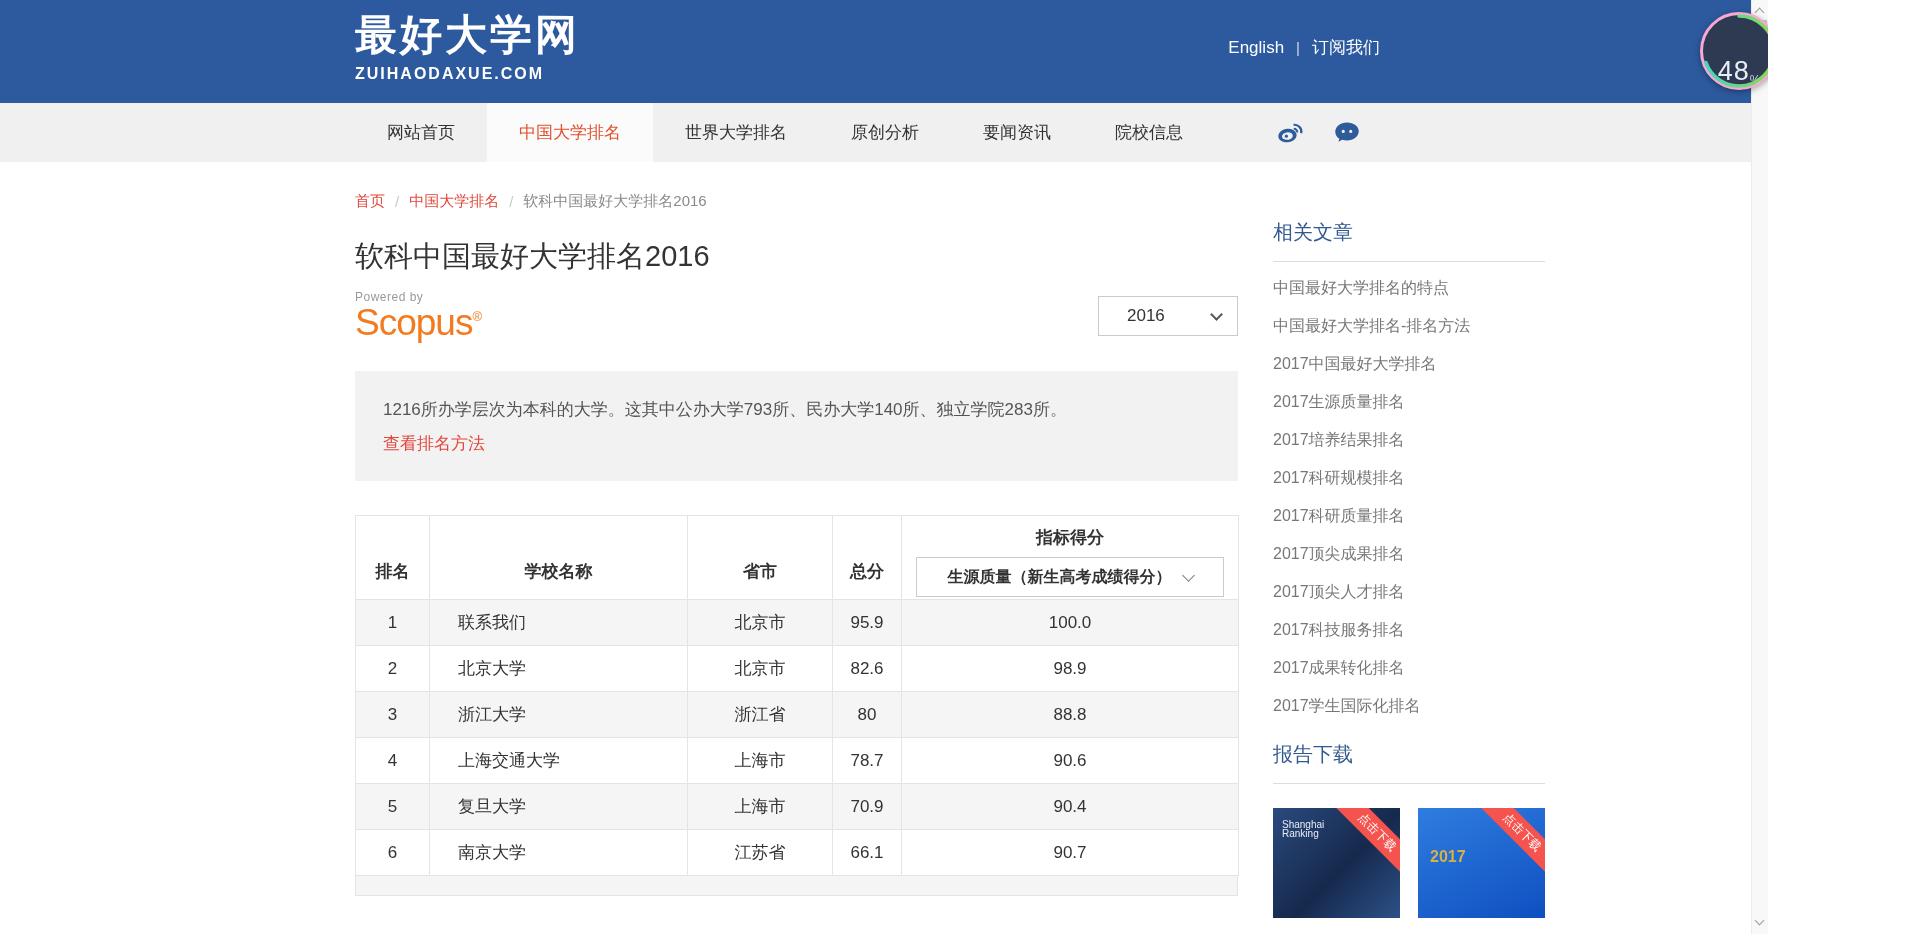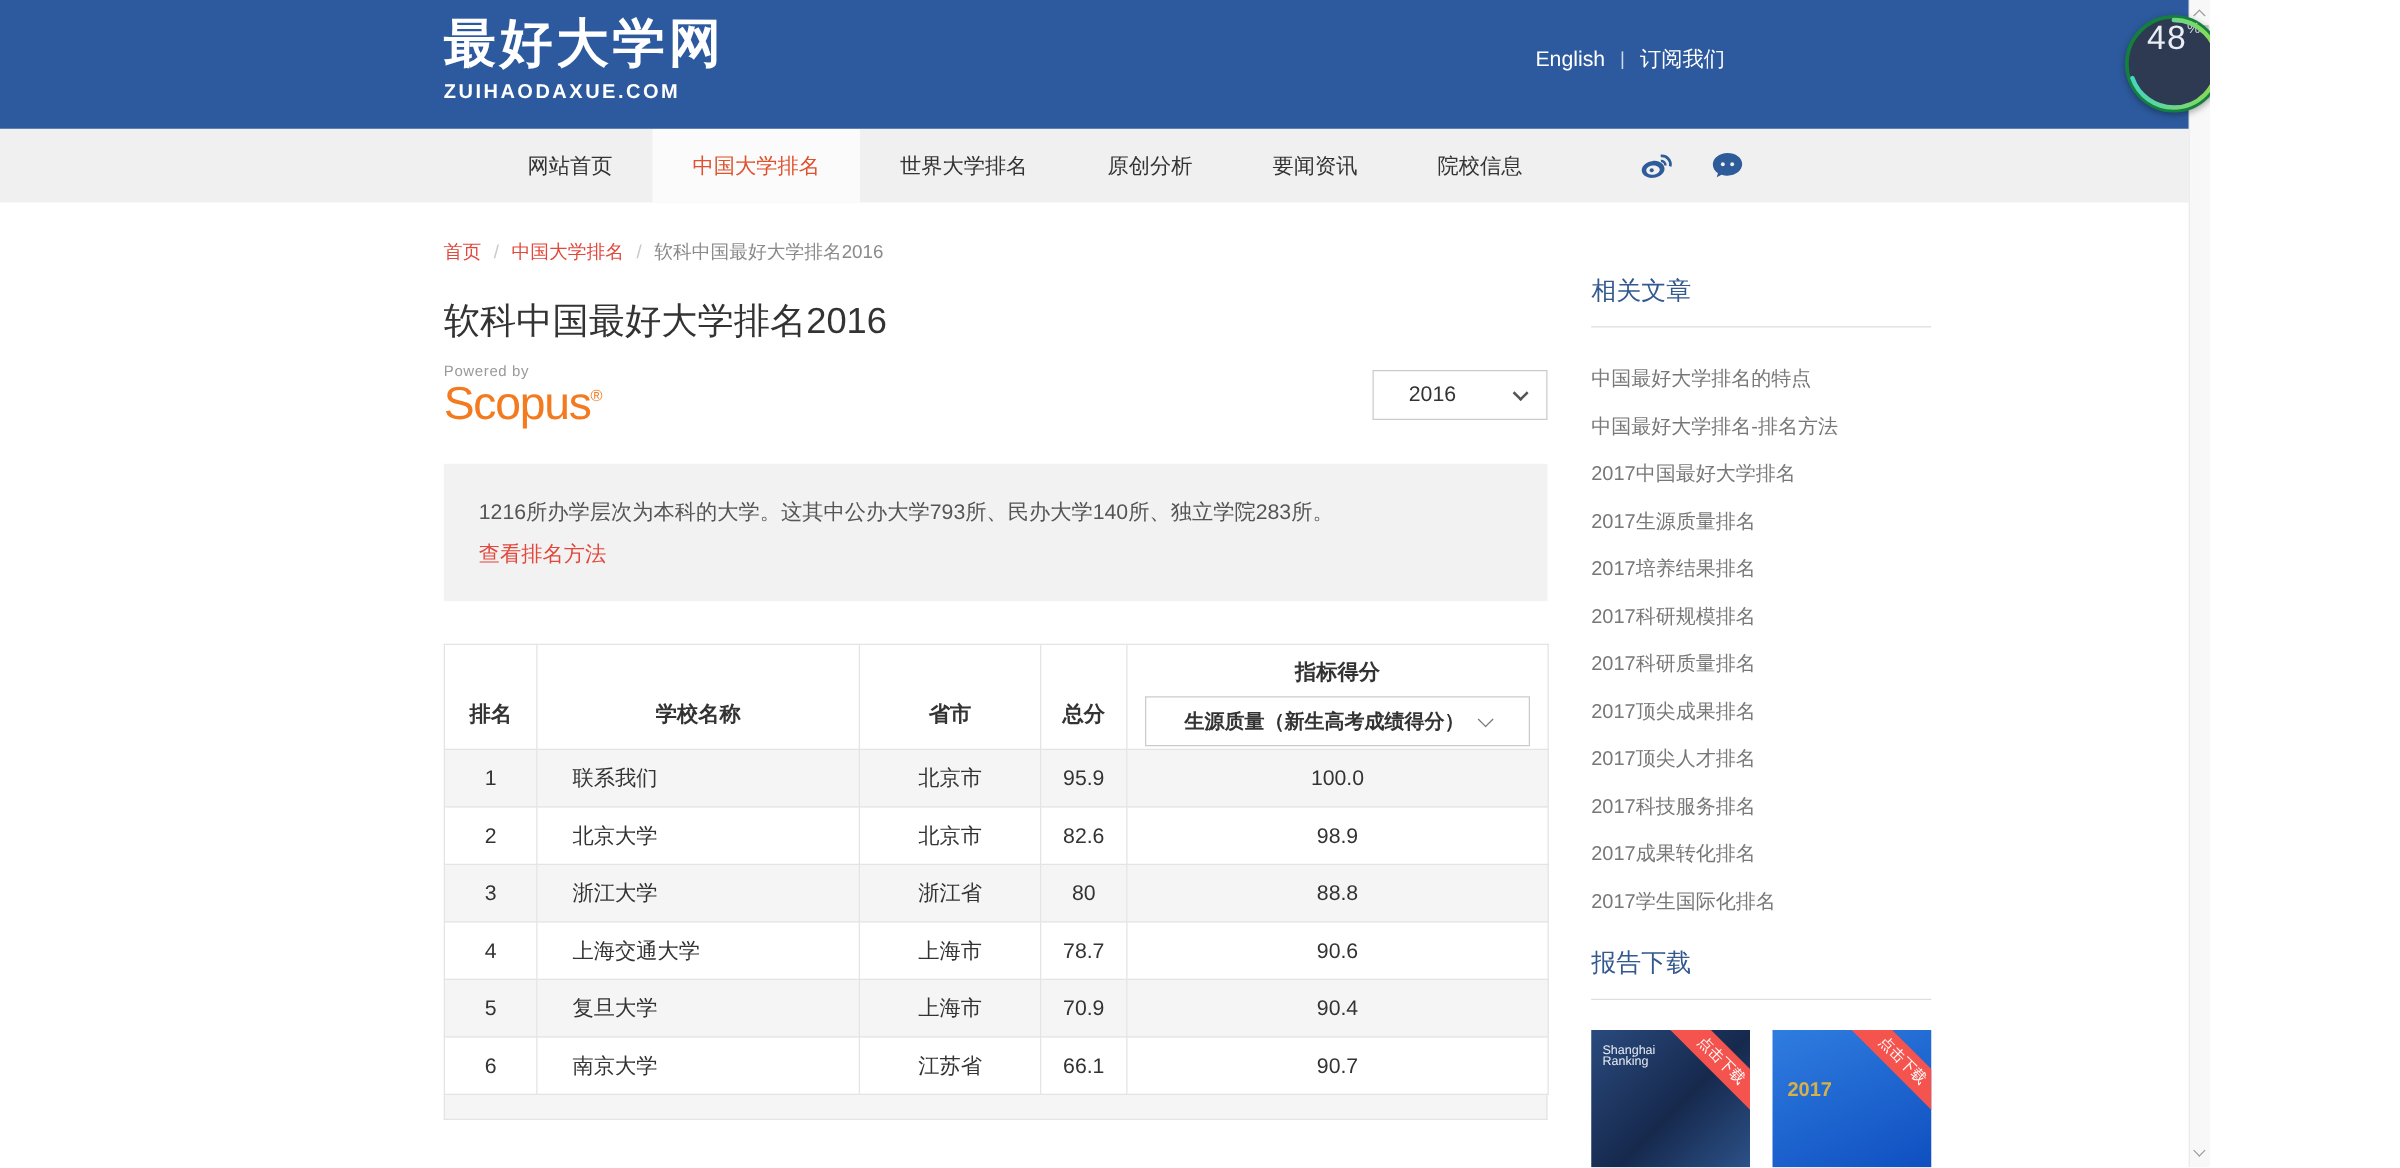--- a/index.html
+++ b/index.html
@@ -19,36 +19,36 @@
   .topbar{position:relative;height:103px;background:var(--header-blue);}
   .brand{position:absolute;left:355px;top:11px;color:#fff;}
   .brand .t1{font-size:42px;font-weight:bold;letter-spacing:3px;line-height:48px;}
   .brand .t2{font-size:16px;font-weight:bold;letter-spacing:2px;line-height:24px;margin-top:3px;}
   .top-links{position:absolute;top:36px;right:388px;color:#fff;font-size:17px;display:flex;align-items:center;gap:12px;}
   .top-links a{color:#fff;text-decoration:none;cursor:pointer;}
   .top-links .sep{color:#cfd9ea;font-size:15px;}
 
   
   .speed-widget{position:absolute;left:1700px;top:12px;display:flex;align-items:center;z-index:50;cursor:pointer;}
-  .gauge{position:relative;width:78px;height:78px;border-radius:50%;background:#2d3a52;border:3px solid #15803d;z-index:2;
-         display:flex;align-items:flex-start;justify-content:center;box-shadow:0 2px 6px rgba(0,0,0,.35);}
+  .gauge{position:relative;width:78px;height:78px;border-radius:50%;background:#2d3a52;border:3px solid #f9a8d4;z-index:2;
+         display:flex;align-items:flex-end;justify-content:center;box-shadow:0 2px 6px rgba(0,0,0,.35);}
   .gauge svg{position:absolute;left:-3px;top:-3px;}
   .gauge .pct{color:#e9edf4;font-size:27px;letter-spacing:1px;}
   .gauge .pct-unit{color:#cfd5e0;font-size:12px;}
   .pill{margin-left:-22px;height:54px;background:#1c2430;border-radius:27px;padding:7px 16px 7px 32px;
         display:flex;flex-direction:column;justify-content:space-between;z-index:1;box-shadow:0 2px 6px rgba(0,0,0,.3);}
   .net-row{display:flex;align-items:center;width:84px;font-size:13px;}
   .net-row .arr{width:16px;font-weight:bold;font-size:13px;}
   .net-row .arr.up{color:#3fa1f0;}
   .net-row .arr.down{color:#3dc262;}
   .net-row .val{margin-left:auto;color:#f2f4f8;font-weight:bold;font-size:15px;}
   .net-row .unit{color:#7e8798;font-size:12px;margin-left:1px;font-style:italic;}
 
   
-  .navbar{height:59px;background:#f0f0f0;display:flex;align-items:stretch;padding-left:35px;}
+  .navbar{height:59px;background:#f0f0f0;display:flex;align-items:stretch;}
   .nav-items{display:flex;margin-left:355px;}
   .nav-item{display:flex;align-items:center;padding:0 32px;font-size:17px;color:#333;text-decoration:none;cursor:pointer;line-height:59px;}
   .nav-item.active{background:#fbfbfb;color:var(--nav-active-orange);}
   .nav-icons{display:flex;align-items:center;gap:26px;margin-left:58px;}
   .nav-icons .icn{width:32px;height:32px;cursor:pointer;display:flex;align-items:center;justify-content:center;}
 
   
   .breadcrumb{margin:30px 0 0 355px;font-size:15px;display:flex;align-items:center;gap:10px;}
   .breadcrumb a{color:var(--link-red);text-decoration:none;cursor:pointer;}
   .breadcrumb .cur{color:#8a8a8a;}
@@ -82,21 +82,21 @@
   .ind-select .chev{border-color:#777;border-width:1.5px;}
   table.rank tbody td{height:46px;text-align:center;font-weight:normal;}
   table.rank tbody td.school{text-align:left;padding-left:28px;}
   table.rank tbody tr:nth-child(odd) td{background:#f5f5f5;}
   .table-sliver{width:883px;height:20px;background:#f5f5f5;border:1px solid #e4e4e4;border-top:none;}
 
   
   .sidebar{width:272px;margin-left:35px;padding-top:8px;}
   .side-title{font-size:20px;color:var(--sidebar-heading-blue);font-weight:500;}
   .side-hr{border:none;border-top:1px solid #ddd;margin-top:15px;}
-  .related-list{list-style:none;margin-top:33px;}
+  .related-list{list-style:none;margin-top:17px;}
   .related-list li{font-size:16px;color:#777;margin-bottom:21px;line-height:17px;cursor:pointer;}
   .downloads-title{margin-top:27px;}
   .downloads{display:flex;gap:18px;margin-top:24px;}
   .thumb{position:relative;width:127px;height:110px;overflow:hidden;cursor:pointer;}
   .thumb .ribbon{position:absolute;top:13px;right:-33px;transform:rotate(45deg);background:var(--ribbon-red);color:#fff;
                  font-size:12px;padding:3px 32px;white-space:nowrap;}
   .thumb.dark{background:linear-gradient(135deg,#2a4a7e 0%,#16294d 55%,#2c5188 100%);}
   .thumb.dark .cover{position:absolute;left:9px;top:12px;color:#e8edf5;font-size:10px;line-height:9px;width:50px;}
   .thumb.bright{background:linear-gradient(155deg,#2f7de0 0%,#0f4fc0 100%);}
   .thumb.bright .cover{position:absolute;left:12px;top:40px;color:#d6b14a;font-size:16px;font-weight:bold;}

